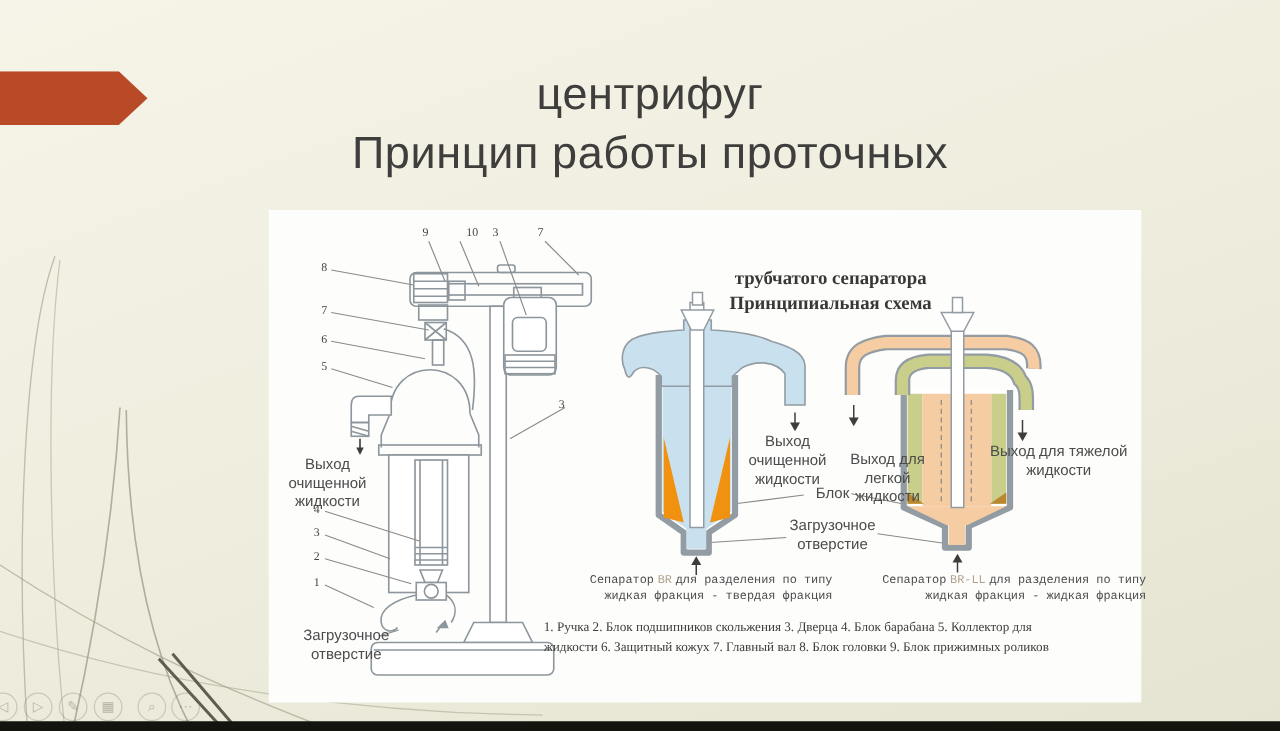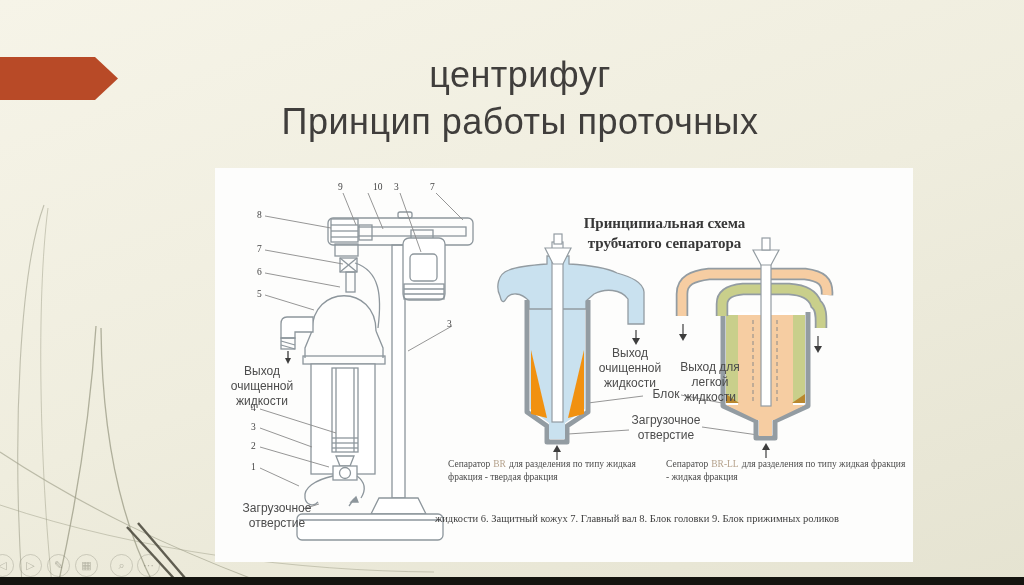--- a/index.html
+++ b/index.html
@@ -26,22 +26,22 @@
   }
   .pn{
     position:absolute;font-family:"Liberation Serif",serif;font-size:9.5px;color:#444;
   }
   #schem-title{
     position:absolute;left:342px;top:46px;width:215px;text-align:center;
     font-family:"Liberation Serif",serif;font-weight:bold;font-size:15px;
     line-height:1.3;color:#383838;
   }
   .caption{
-    position:absolute;font-family:Liberation Serif, serif;font-size:9.5px;
-    color:#4c4c4c;text-align:left;line-height:1.35;
+    position:absolute;font-family:Liberation Mono, monospace;font-size:9.5px;
+    color:#4c4c4c;text-align:right;line-height:1.35;
   }
   .caption .model{color:#b5a28c;margin:0 3px;}
   .legend-line{
     position:absolute;left:220px;width:485px;white-space:nowrap;
     font-family:"Liberation Serif",serif;font-size:10.5px;color:#3e3e3e;
   }
   
   .pc{
     position:absolute;top:554px;width:23px;height:23px;border-radius:50%;
     border:1.5px solid rgba(110,110,95,.55);color:rgba(100,100,85,.8);
@@ -208,36 +208,38 @@
   <span class="pn" style="left:123px;top:14px">9</span>
   <span class="pn" style="left:158px;top:14px">10</span>
   <span class="pn" style="left:179px;top:14px">3</span>
   <span class="pn" style="left:215px;top:14px">7</span>
   <span class="pn" style="left:232px;top:151px">3</span>
 
   <div class="lbl" style="left:0;top:196px;width:94px">Выход очищенной жидкости</div>
   <div class="lbl" style="left:20px;top:333px;width:84px">Загрузочное отверстие</div>
 
   <div id="schem-title">
+    <div>трубчатого сепаратора</div>
     <div>Принципиальная схема</div>
-    <div>трубчатого сепаратора</div>
   </div>
 
   <div class="lbl" style="left:378px;top:178px;width:74px">Выход очищенной жидкости</div>
   <div class="lbl" style="left:428px;top:219px;width:46px">Блок</div>
   <div class="lbl" style="left:406px;top:245px;width:90px">Загрузочное отверстие</div>
   <div class="lbl" style="left:453px;top:192px;width:84px">Выход для легкой жидкости</div>
+  <div class="lbl" style="left:572px;top:186px;width:120px">Выход для тяжелой жидкости</div>
 
   <div class="caption" style="left:233px;top:290px;width:218px">
     <span>Сепаратор</span><span class="model">BR</span><span>для разделения по типу жидкая фракция - твердая фракция</span>
   </div>
-  <div class="caption" style="left:451px;top:290px;width:240px">
+  <div class="caption" style="left:462px;top:290px;width:240px">
     <span>Сепаратор</span><span class="model">BR-LL</span><span>для разделения по типу жидкая фракция - жидкая фракция</span>
   </div>
 
+  <div class="legend-line" style="top:329px">1. Ручка  2. Блок подшипников скольжения  3. Дверца  4. Блок барабана  5. Коллектор для</div>
   <div class="legend-line" style="top:345px">жидкости  6. Защитный кожух  7. Главный вал  8. Блок головки  9. Блок прижимных роликов</div>
 </div>
 
 <div class="pc" style="left:-9px">
   <span>◁</span>
   </div>
 <div class="pc" style="left:19px">
   <span>▷</span>
   </div>
 <div class="pc" style="left:47px">

